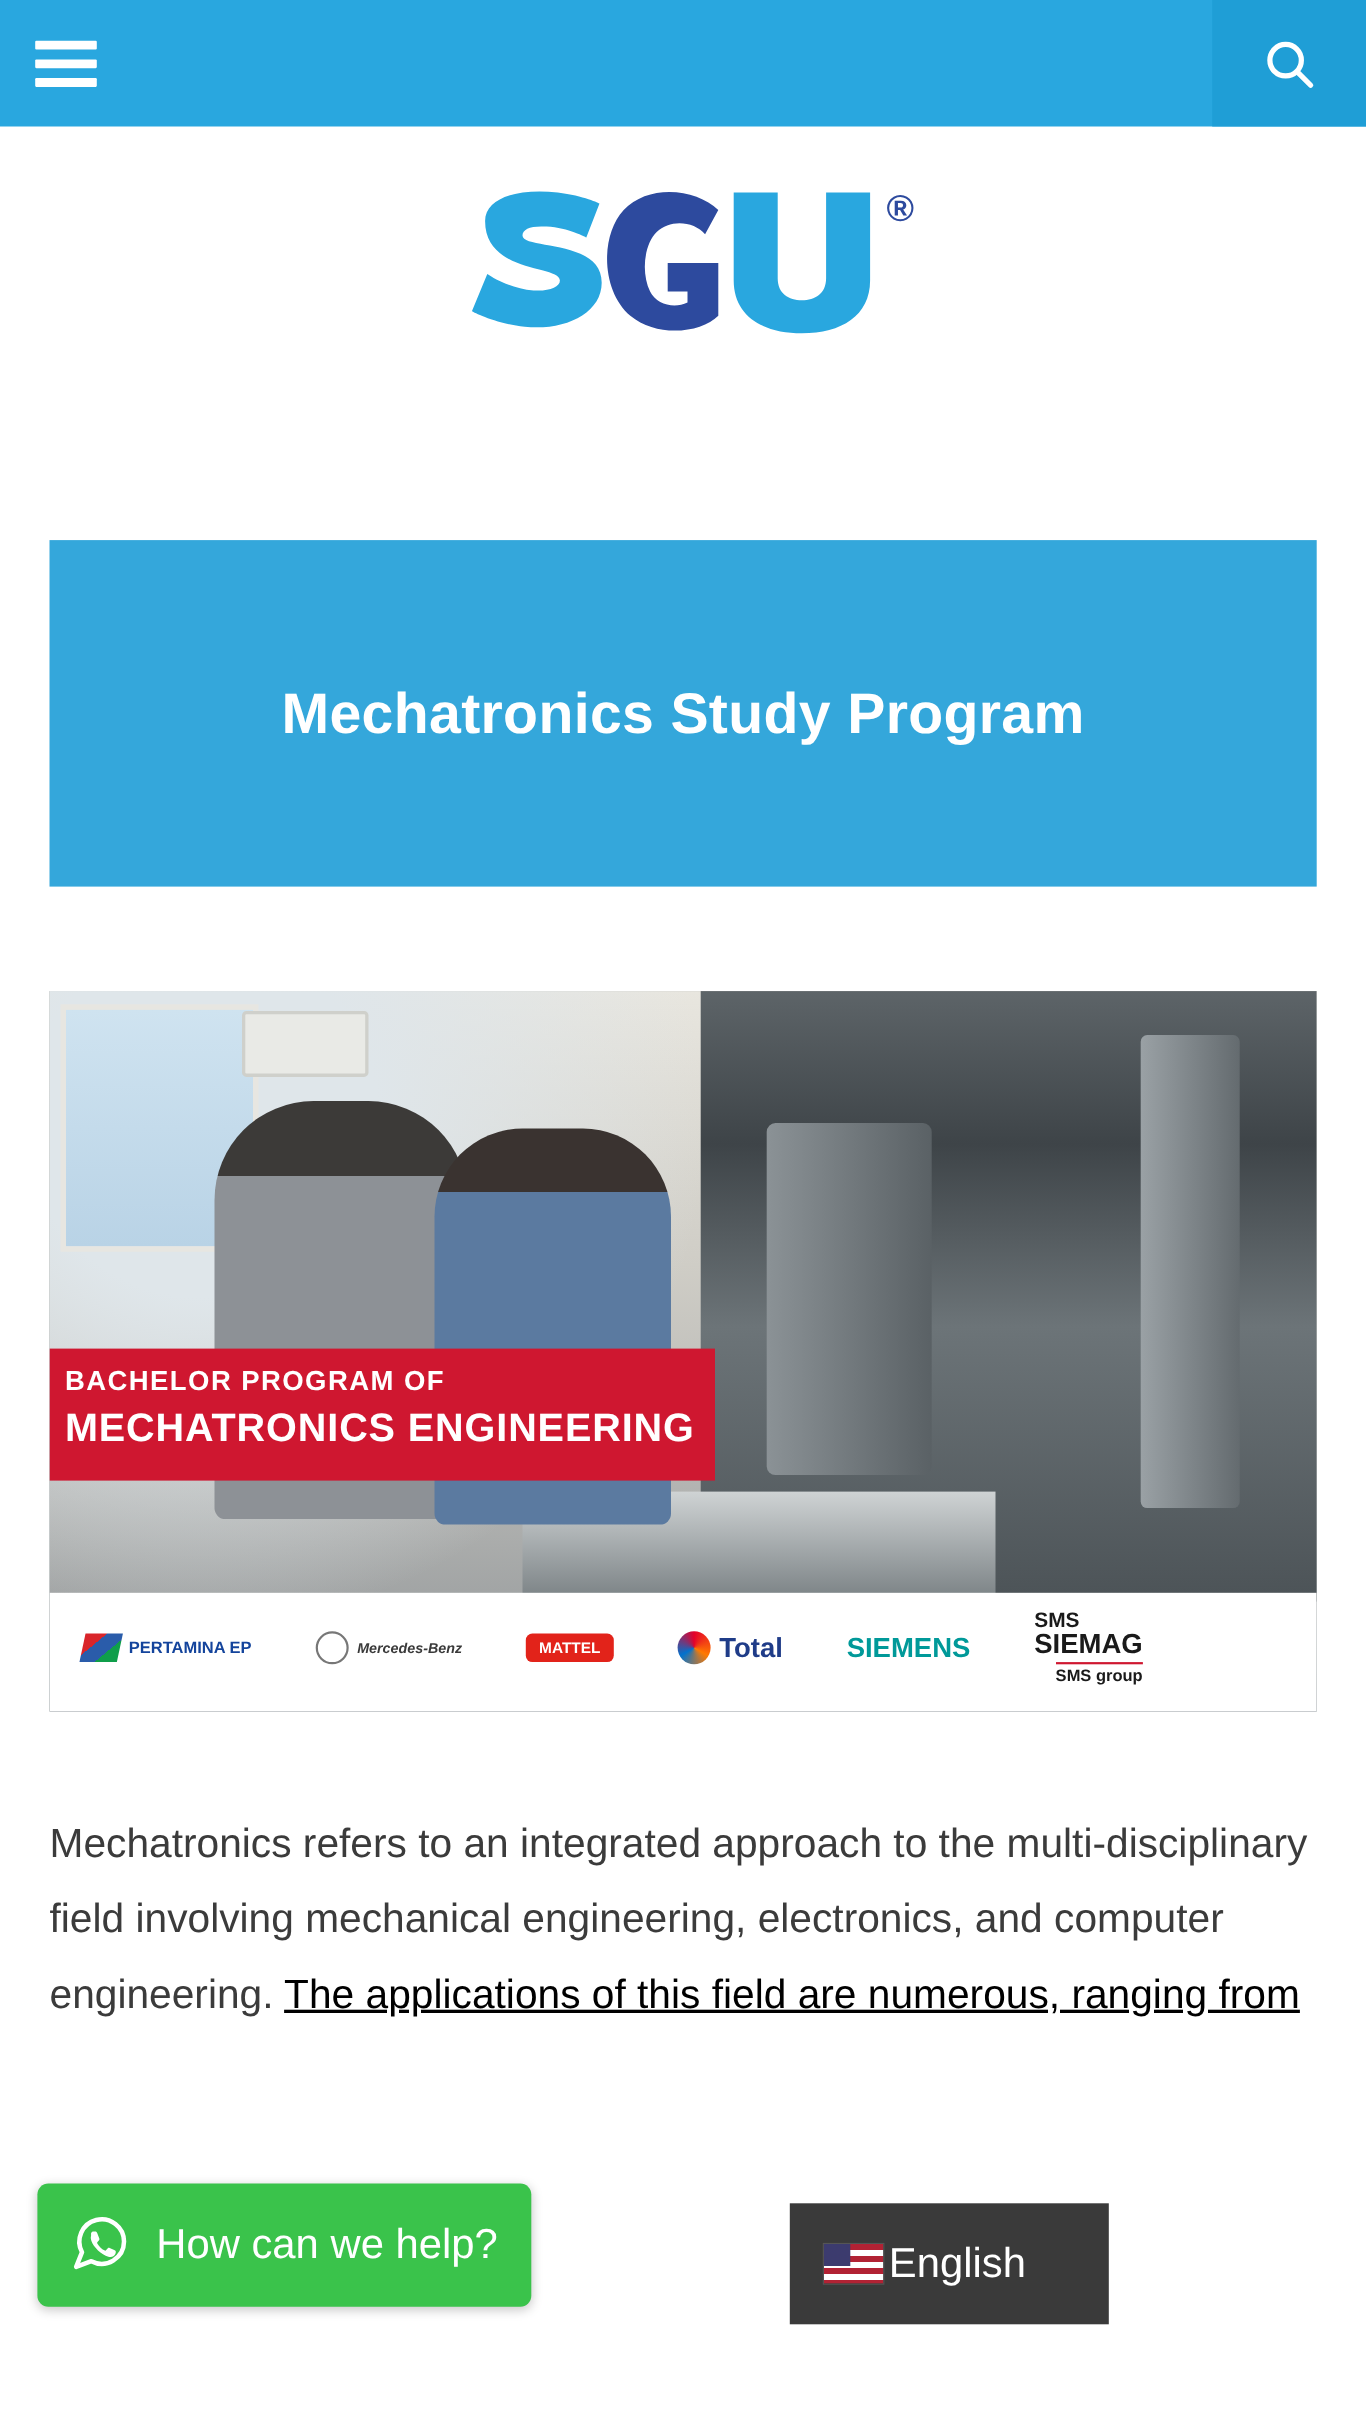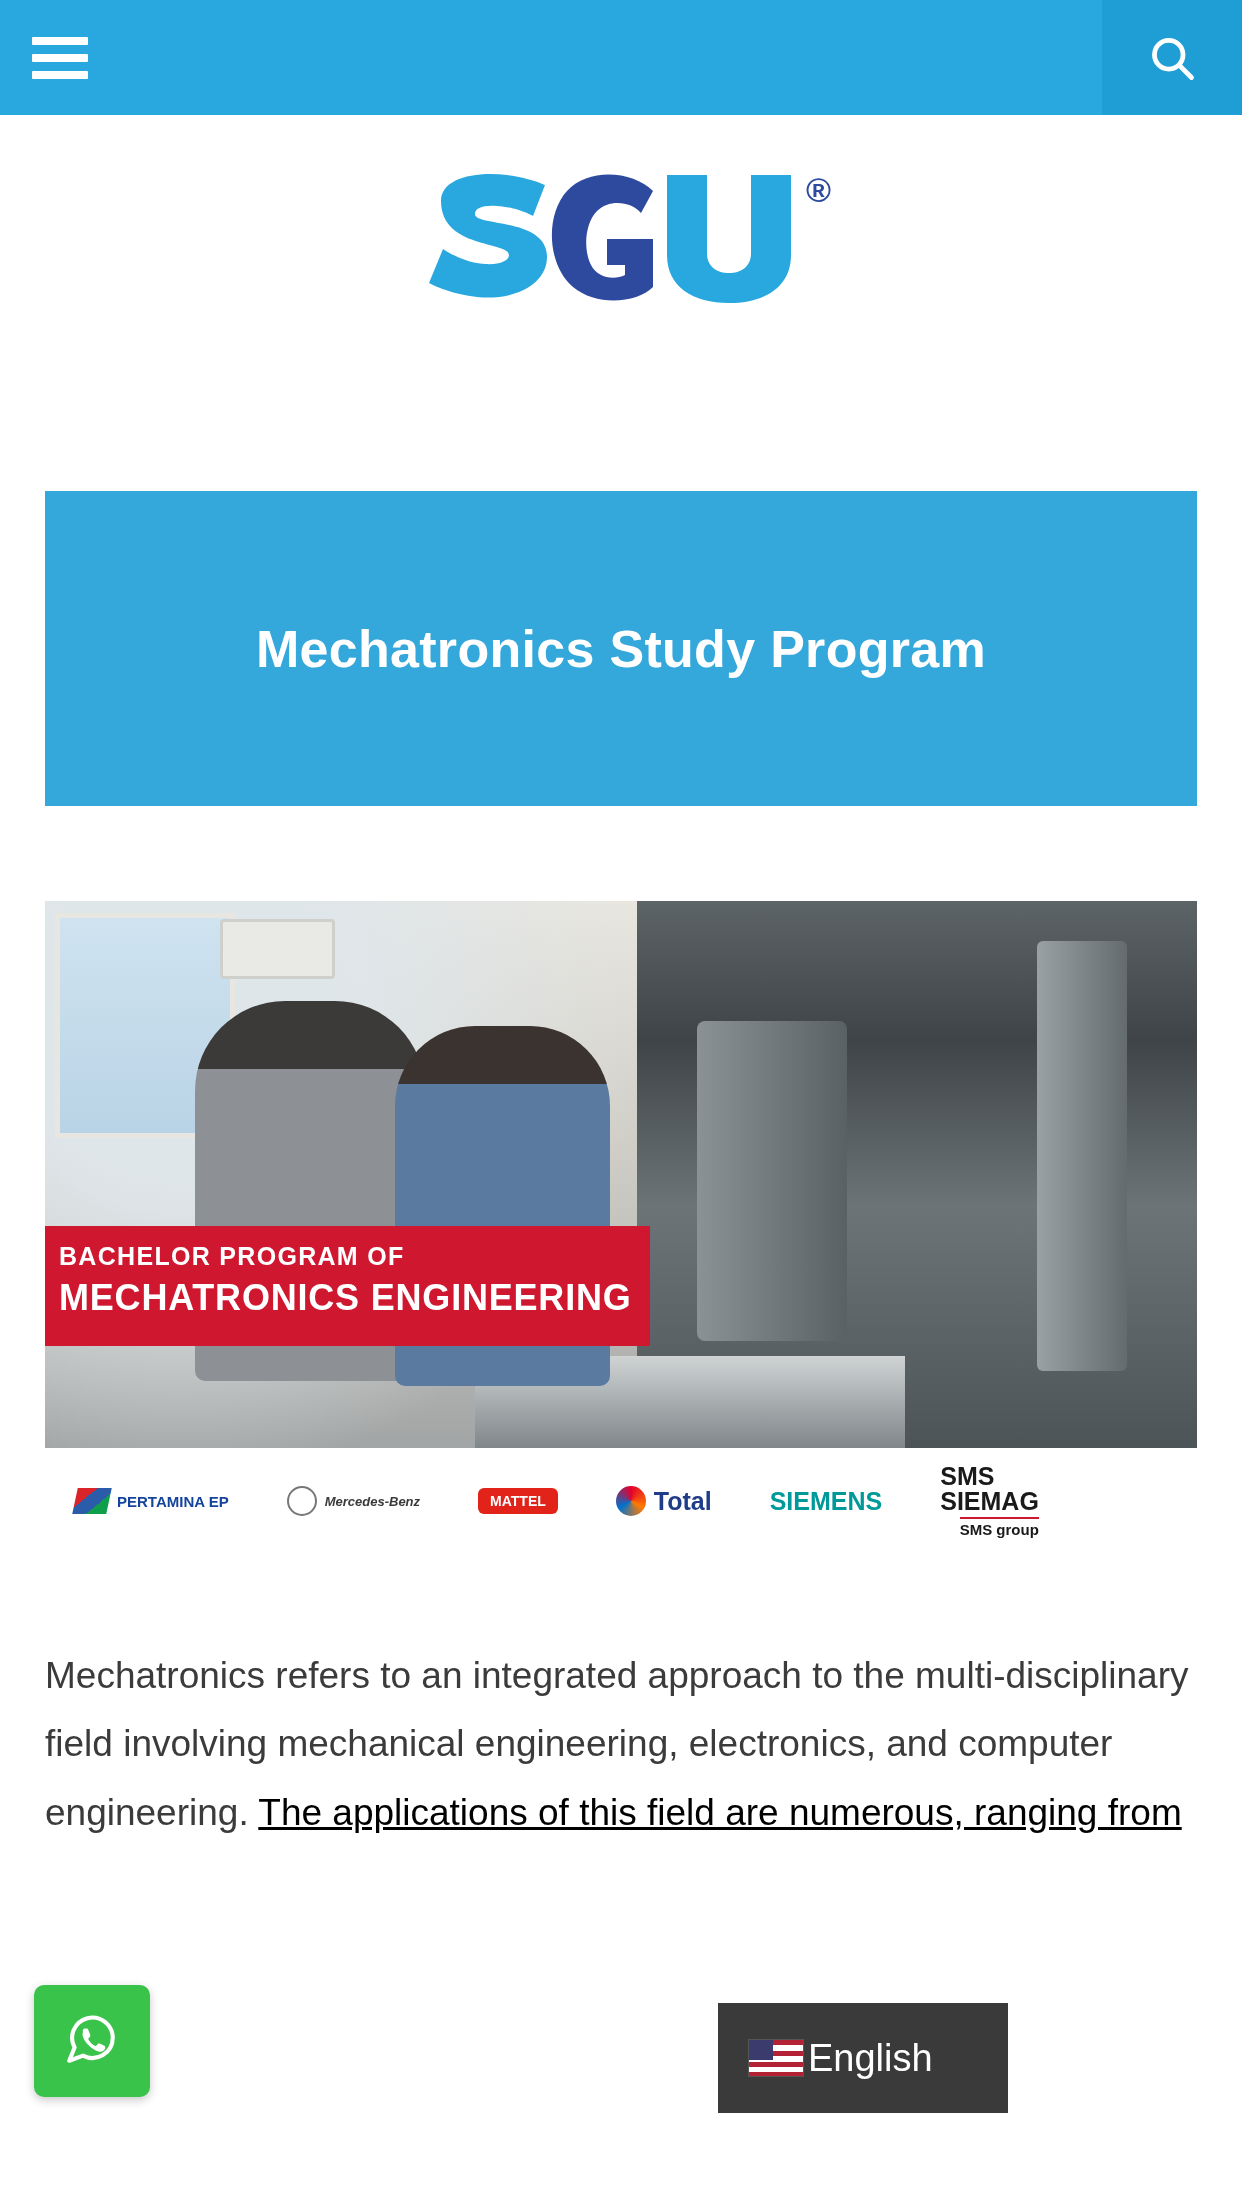--- a/index.html
+++ b/index.html
@@ -256,21 +256,21 @@
   .brand.mercedes .brand-name { color: #3a3a3a; font-size: 13px; font-style: italic; }
   .brand.mattel .brand-name { color: #ffffff; font-size: 14px; }
   .brand.mattel {
     background: #e2231a;
     padding: 5px 12px;
     border-radius: 6px;
   }
   .brand.total .brand-name { color: #1f3c88; font-size: 25px; }
   .brand.siemens .brand-name { color: #009999; font-size: 25px; }
   .brand.sms { flex-direction: column; gap: 0; align-items: flex-start; }
-  .brand.sms .sms1 { color: #1a1a1a; font-weight: bold; font-size: 25px; line-height: 1; }
+  .brand.sms .sms1 { color: #1a1a1a; font-weight: bold; font-size: 19px; line-height: 1; }
   .brand.sms .sms2 { color: #1a1a1a; font-weight: bold; font-size: 25px; line-height: 1; }
   .brand.sms .sms3 {
     color: #1a1a1a; font-size: 15px; border-top: 2px solid #cf1730;
     padding-top: 2px; margin-top: 3px; align-self: flex-end; font-weight: bold;
   }
 
   
   .content {
     margin: 86px 45px 0 45px;
     width: 1152px;
@@ -433,20 +433,21 @@
   <span>Mechatronics refers to an integrated approach to the multi-disciplinary field involving mechanical </span><span>engineering, electronics, and computer engineering. </span><a href="#">The applications of this field are numerous, ranging from</a>
 </div>
 
 <div class="wa">
   <span>
     <svg width="58" height="58" viewBox="0 0 24 24" fill="none" stroke="#ffffff" stroke-width="1.7" stroke-linecap="round" stroke-linejoin="round">
       <path d="M21 11.5a8.4 8.4 0 0 1-12.3 7.4L3 21l2.2-5.5A8.4 8.4 0 1 1 21 11.5z"></path>
       <path d="M8.6 8.4c.3-.7.6-.7.9-.7h.7c.2 0 .5 0 .7.6l.8 2c.1.3 0 .5-.1.7l-.5.6c-.2.2-.3.4-.1.7.5.9 1.6 2 2.6 2.5.3.2.5.1.7-.1l.6-.7c.2-.2.4-.2.7-.1l1.9.9c.3.2.4.3.4.6 0 .4-.2 1.1-.8 1.5-.5.4-1.2.5-2 .3-2.6-.7-5.6-3.6-6.4-6-.3-.9-.2-1.6-.1-1.8z" fill="#ffffff" stroke="none"></path>
     </svg>
   </span>
+  <span class="wa-label">How can we help?</span>
 </div>
 
 <div class="lang">
   <span class="flag">
     <span class="stripes"></span>
     <span class="canton"></span>
   </span>
   <span class="lang-label">English</span>
 </div>
 

